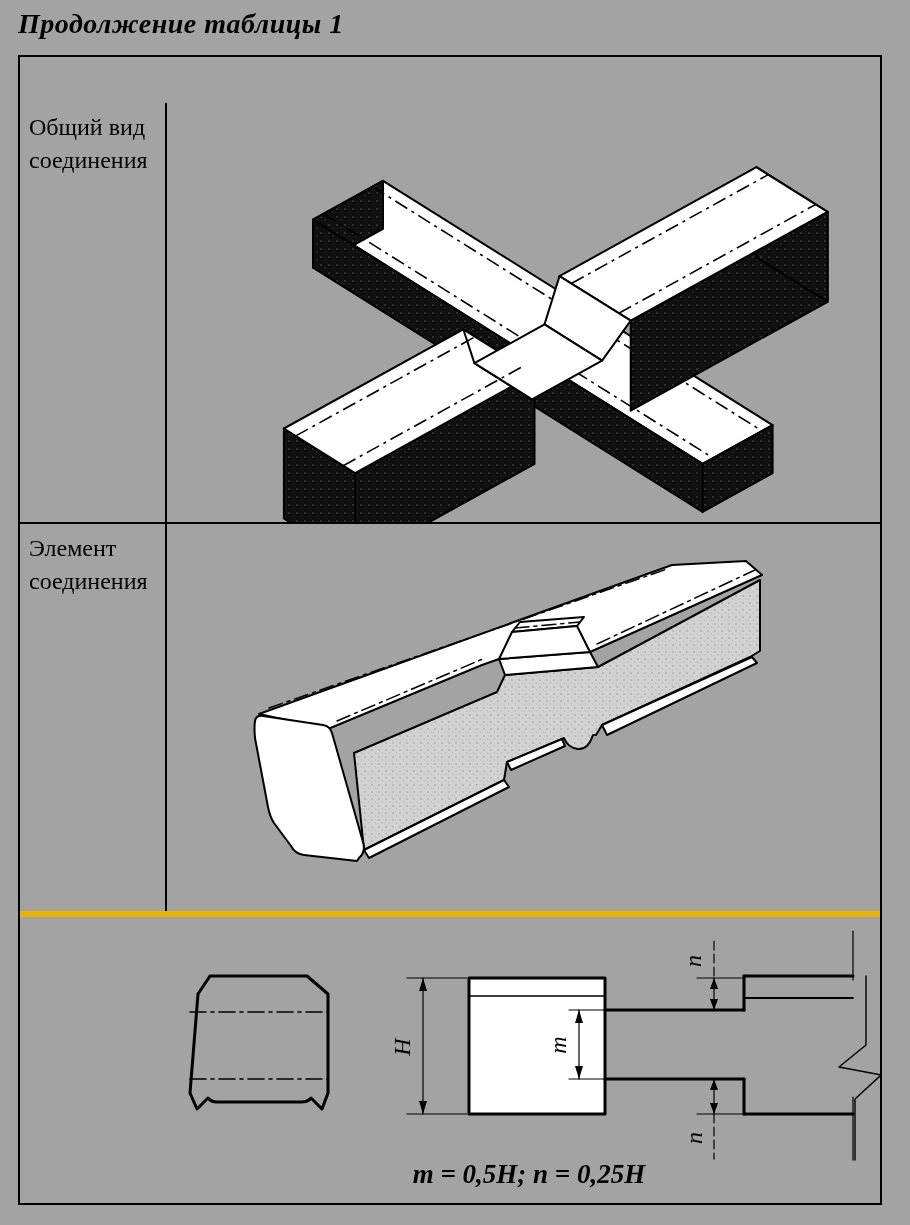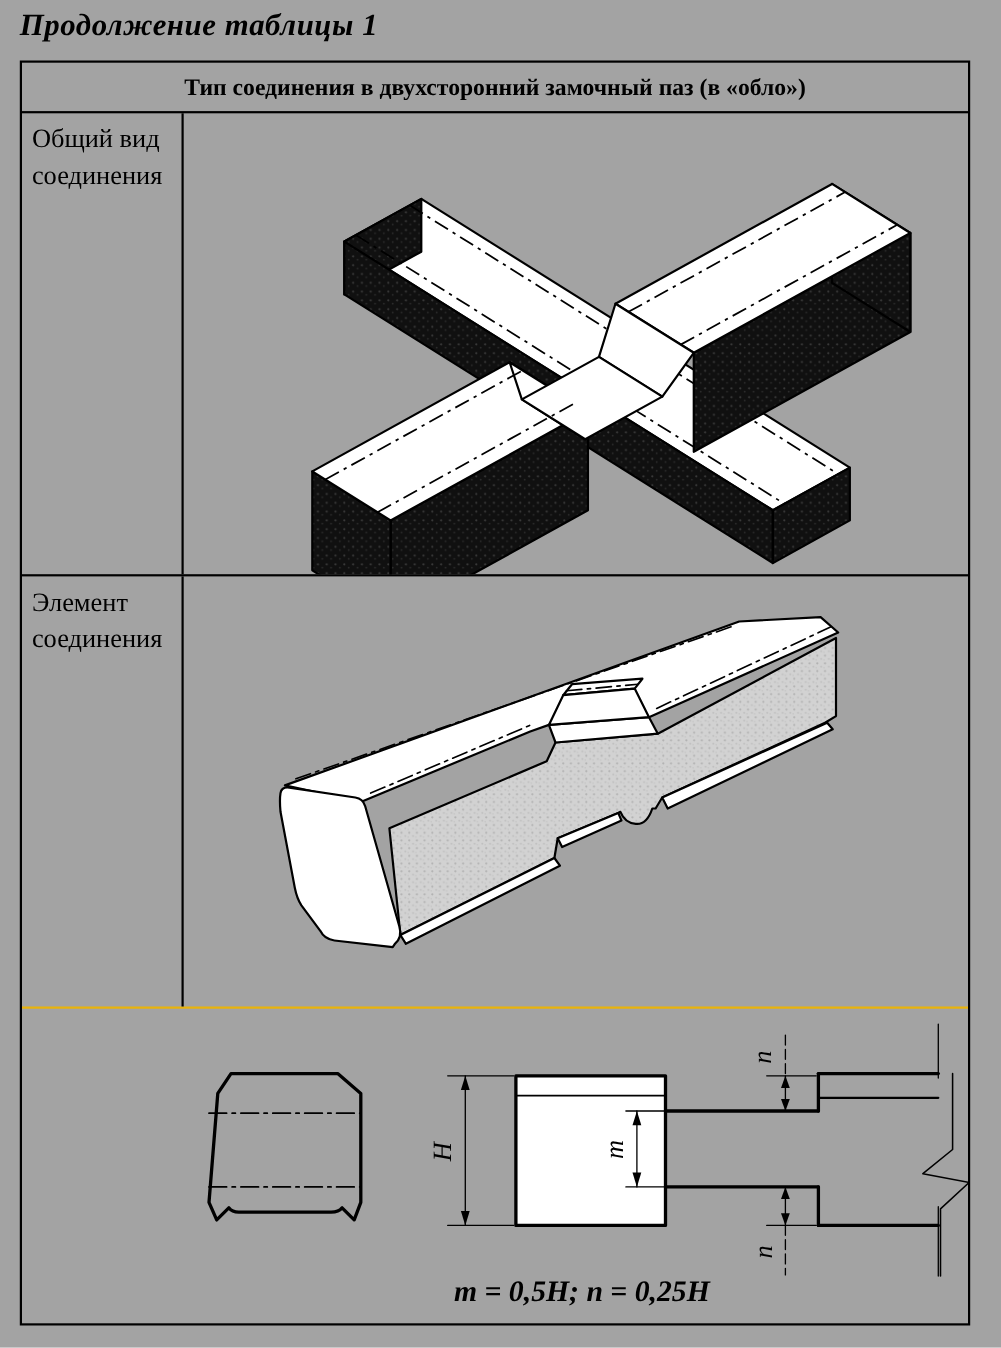--- a/index.html
+++ b/index.html
@@ -4,41 +4,38 @@
 <style>
   html,body{margin:0;padding:0;background:#e8e8e8;}
   .page{position:relative;width:910px;height:1225px;background:#a3a3a3;overflow:hidden;
         font-family:"Liberation Serif","DejaVu Serif",serif;color:#000;}
   .doc-title{position:absolute;left:18px;top:8px;font-size:28px;font-style:italic;font-weight:600;letter-spacing:.5px;}
   .tbl{position:absolute;left:18px;top:55px;width:864px;height:1150px;border:2.5px solid #000;box-sizing:border-box;}
   .hdr{position:absolute;left:0;top:0;width:100%;height:46px;border-bottom:2px solid #000;box-sizing:border-box;
        display:flex;align-items:center;justify-content:center;font-size:21.5px;font-weight:bold;}
   .row{position:absolute;left:0;width:100%;box-sizing:border-box;}
   .r1{top:46px;height:421px;border-bottom:2px solid #000;}
-  .r2{top:467px;height:393px;border-bottom:2px solid #eab308;}
+  .r2{top:467px;height:393px;border-bottom:6px solid #eab308;}
   .r3{top:860px;height:292px;}
   .lbl{position:absolute;left:0;top:0;width:147px;height:100%;border-right:2px solid #000;box-sizing:border-box;
        padding:8px 16px 0 9px;font-size:24px;line-height:33px;}
   .fig{position:absolute;left:147px;top:0;right:0;bottom:0;overflow:hidden;}
   .fig svg{display:block;}
   .dim-text{font-family:"Liberation Serif","DejaVu Serif",serif;font-style:italic;font-size:24px;}
   .formula{font-family:"Liberation Serif","DejaVu Serif",serif;font-style:italic;font-weight:600;font-size:27px;}
 </style>
 </head>
 <body>
 
 <div class="page">
 
   <div class="doc-title">Продолжение таблицы 1</div>
 
   <div class="tbl">
 
-    <div class="hdr">
-      <span>Тип соединения в двухсторонний замочный паз (в «обло»)</span>
-    </div>
 
     <div class="row r1">
       <div class="lbl">
         <div>Общий вид</div>
         <div>соединения</div>
       </div>
       <div class="fig">
         <svg width="719" height="421" viewBox="0 0 719 421">
           <defs>
             <pattern id="blackdots" width="8" height="8" patternUnits="userSpaceOnUse">

